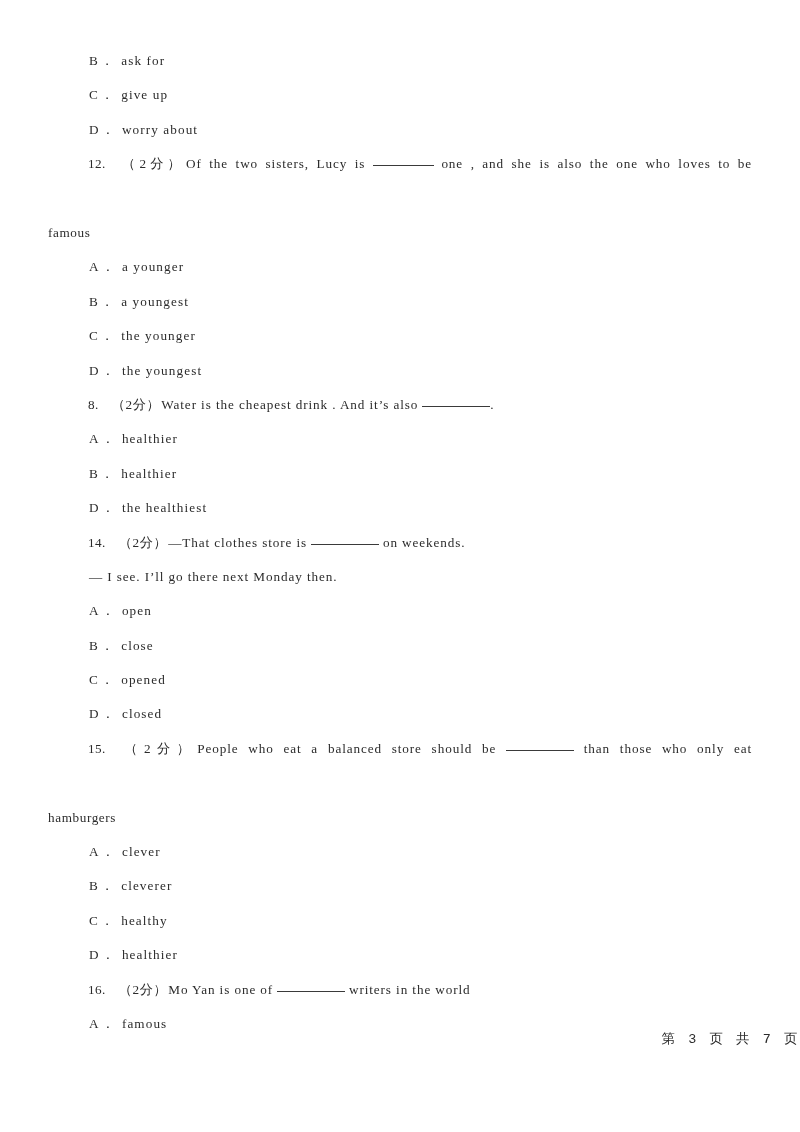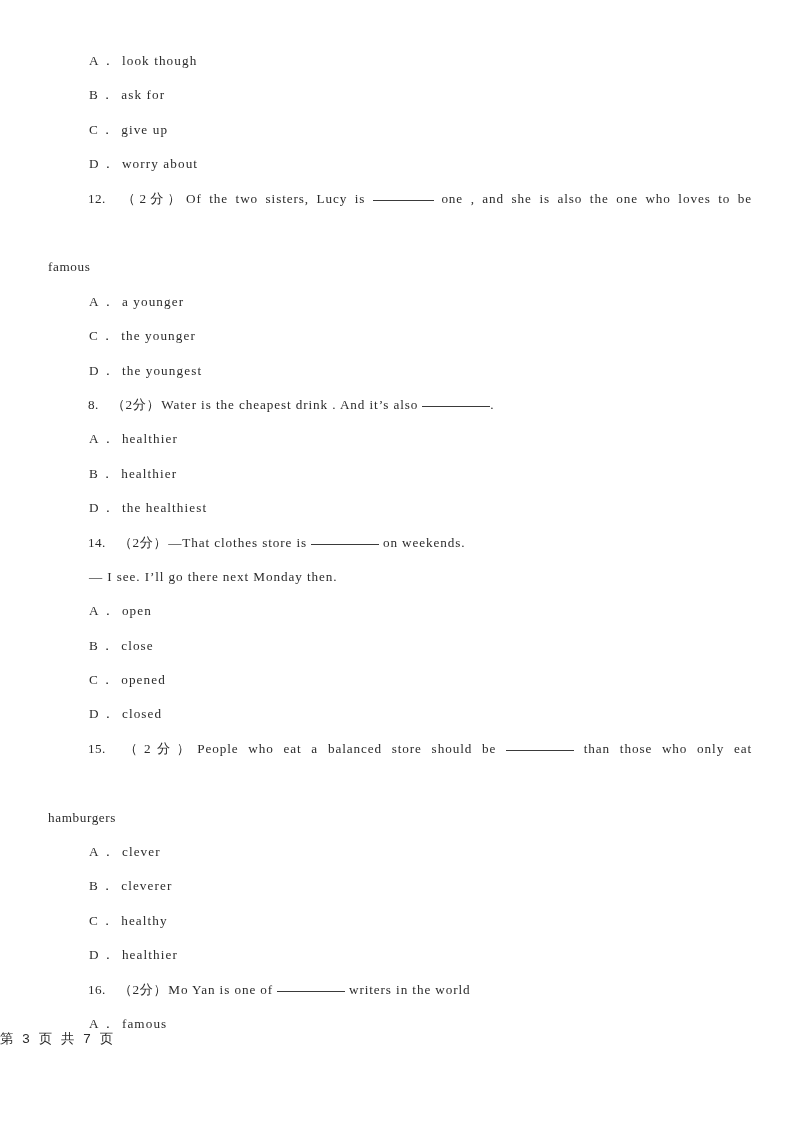--- a/index.html
+++ b/index.html
@@ -111,53 +111,53 @@
     top: -2px;
   }
   .blank-md { width: 61px; }
   .blank-lg { width: 68px; }
 
   .footer {
     position: absolute;
     left: 0;
     top: 1030px;
     width: 800px;
-    text-align: left;
+    text-align: right;
     font-size: 13.4px;
     color: #2b2b2b;
     letter-spacing: 2.6px;
-    font-family: Liberation Sans, sans-serif;
+    font-family: Liberation Mono, monospace;
   }
 </style>
 </head>
 <body>
 
 <div class="page">
   <div class="content">
 
     <div class="line option">
-      <span class="opt-letter">A</span><span class="opt-sep">．</span><span class="opt-text">look though</span>
-    </div>
-    <div class="line option">
       <span class="opt-letter">B</span><span class="opt-sep">．</span><span class="opt-text">ask for</span>
     </div>
     <div class="line option">
       <span class="opt-letter">C</span><span class="opt-sep">．</span><span class="opt-text">give up</span>
     </div>
     <div class="line option">
       <span class="opt-letter">D</span><span class="opt-sep">．</span><span class="opt-text">worry about</span>
     </div>
 
     <div class="qwrap"><span class="qnum">12.</span><span class="qmark">（2分）</span><span class="qtext">Of the two sisters, Lucy is</span> <span class="blank blank-md"></span> <span class="qtext">one , and she is also the one who loves to be</span></div>
     <div class="line qcont">famous</div>
 
     <div class="line option">
       <span class="opt-letter">A</span><span class="opt-sep">．</span><span class="opt-text">a younger</span>
     </div>
     <div class="line option">
+      <span class="opt-letter">B</span><span class="opt-sep">．</span><span class="opt-text">a youngest</span>
+    </div>
+    <div class="line option">
       <span class="opt-letter">C</span><span class="opt-sep">．</span><span class="opt-text">the younger</span>
     </div>
     <div class="line option">
       <span class="opt-letter">D</span><span class="opt-sep">．</span><span class="opt-text">the youngest</span>
     </div>
 
     <div class="line qline"><span class="qnum">8.</span><span class="qmark">（2分）</span><span class="qtext">Water is the cheapest drink . And it’s also</span> <span class="blank blank-lg"></span><span class="qtext">.</span></div>
 
     <div class="line option">
       <span class="opt-letter">A</span><span class="opt-sep">．</span><span class="opt-text">healthier</span>

